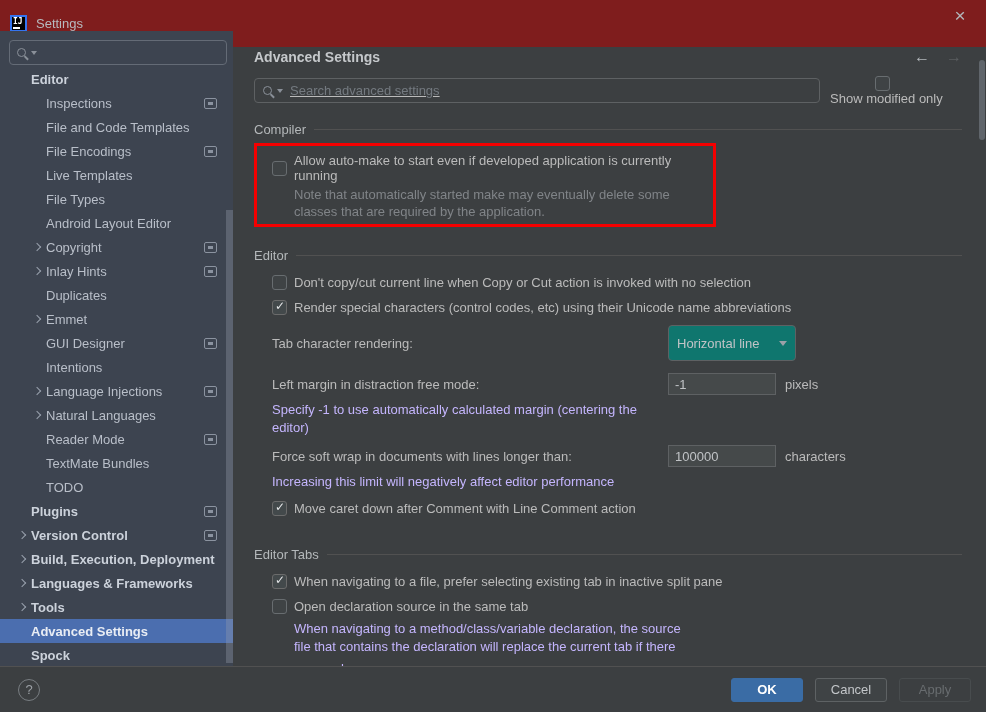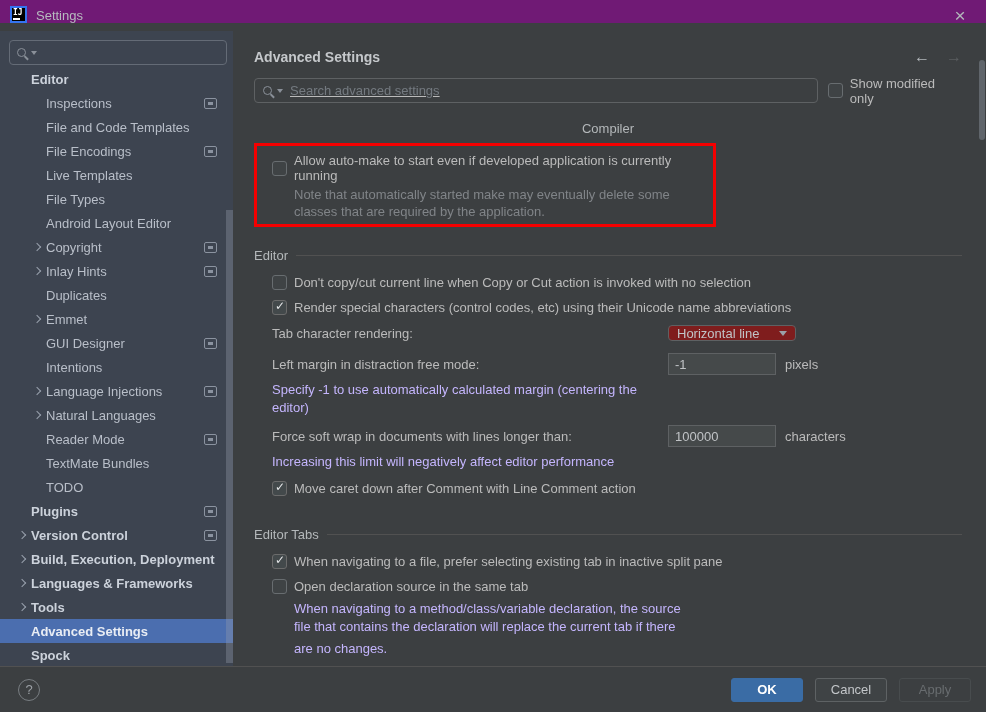--- a/index.html
+++ b/index.html
@@ -1,20 +1,20 @@
 <!DOCTYPE html>
 <html><head>
 <meta charset="utf-8">
 <style>
   * { margin:0; padding:0; box-sizing:border-box; }
   html,body { width:986px; height:712px; overflow:hidden; }
   body { font-family:"Liberation Sans","DejaVu Sans",sans-serif; background:#3c3f41; color:#bbbbbb; font-size:13px; }
 
   
-  .titlebar { position:absolute; left:0; top:0; width:986px; height:23px; background:#701a75; display:flex; align-items:flex-end; }
+  .titlebar { position:absolute; left:0; top:0; width:986px; height:47px; background:#7f1d1d; display:flex; align-items:center; }
   .app-logo { width:17px; height:17px; margin-left:10px; background:#000; border:2px solid #3574f0; position:relative; flex:none; }
   .app-logo .lg { position:absolute; left:1px; top:0px; font-size:8px; font-weight:bold; color:#fff; letter-spacing:0px; font-family:"DejaVu Sans Mono",monospace; }
   .app-logo::after { content:""; position:absolute; left:1px; bottom:1px; width:7px; height:2px; background:#fff; }
   .titlebar .t-text { margin-left:9px; color:#b7bbbf; }
   .close-btn { position:absolute; right:12px; top:0; height:31px; width:28px; display:flex; align-items:center; justify-content:center; color:#b3b7bb; font-size:19px; cursor:default; }
 
   
   .shell { position:absolute; left:0; top:31px; width:986px; bottom:46px; }
   .sidebar { position:absolute; left:0; top:0; width:233px; height:100%; background:#3d4450; overflow:hidden; }
   .mainpane { position:absolute; left:233px; top:0; right:0; height:100%; padding:0 24px 0 21px; overflow:hidden; }
@@ -42,44 +42,44 @@
   .crumb-row { margin-top:13px; height:26px; display:flex; align-items:center; }
   .page-title { font-weight:bold; color:#c5c8cb; font-size:14px; }
   .nav-arrows { margin-left:auto; display:flex; gap:16px; font-size:16px; }
   .arrow-back { color:#b4b8bc; }
   .arrow-fwd { color:#5b5e61; }
 
   .search-row { margin-top:8px; height:25px; display:flex; align-items:center; }
   .adv-search { width:566px; height:25px; border:1px solid #5e6163; border-radius:4px; display:flex; align-items:center; padding-left:8px;text-decoration:underline; }
   .adv-search input { background:transparent; border:none; outline:none; color:#c7ccd4; flex:1; font:inherit; margin-left:7px; }
   .adv-search input::placeholder { color:#747a80; }
-  .chk-inline { display:flex; align-items:center; margin-left:10px; }
+  .chk-inline { display:flex; align-items:center; margin-left:10px;flex-direction:column; }
 
   
   .sect { display:flex; align-items:center; height:16px; }
   .sect .s-title { color:#b4b8ba; flex:none; }
   .sect .s-line { flex:1; height:1px; background:#515151; margin-left:8px; }
-  .sect.compiler { margin-top:18px;flex-direction:column; }
+  .sect.compiler { margin-top:18px; }
   .sect.editor { margin-top:20px; }
   .sect.edtabs { margin-top:30px; }
 
   .cb { width:15px; height:15px; border:1px solid #686d70; border-radius:3px; background:#3f4345; position:relative; flex:none; }
   .cb.checked { background:#43494b; border-color:#6b6b6b; }
   .cb.checked::after { content:"✓"; position:absolute; left:2px; top:-2px; font-size:12px; font-weight:bold; color:#e6e8ea; }
   .chk-row { display:flex; align-items:center; margin-left:18px; }
   .chk-row .cb { margin-right:7px; }
 
   .redbox { margin-top:6px; width:462px; border:3px solid #f50000; padding:7px 10px 4px 15px; }
   .redbox .chk-row { margin-left:0; }
   .note { margin-left:22px; margin-top:3px; color:#808488; line-height:17px; }
 
   .form-row { display:flex; align-items:center; margin-left:18px; }
   .form-label { width:396px; flex:none; }
   .unit { margin-left:9px; }
-  .combo { width:128px; height:16px; background:#7f1d1d; border:1px solid #5e6163; border-radius:4px; display:flex; align-items:center; padding:0 8px; color:#c0c3c6; }
+  .combo { width:128px; height:36px; background:#0f766e; border:1px solid #5e6163; border-radius:4px; display:flex; align-items:center; padding:0 8px; color:#c0c3c6; }
   .dd-arrow { margin-left:auto; width:0; height:0; border-left:4px solid transparent; border-right:4px solid transparent; border-top:5px solid #9ba1a8; }
   .txt-input { width:108px; height:22px; background:#45494a; border:1px solid #5e6163; color:#c0c3c6; padding:0 6px; font:inherit; outline:none; }
   .desc { color:#c4b5fd; line-height:18px; }
   .desc.under-label { margin-left:18px; margin-top:6px; }
   .desc.under-chk { margin-left:40px; margin-top:6px; }
 
   .row-m12 { margin-top:12px; } .row-m10 { margin-top:10px; } .row-m8 { margin-top:8px; }
   .main-thumb { position:absolute; right:1px; top:29px; width:6px; height:80px; background:rgba(151,159,171,0.4); border-radius:3px; }
 
   

